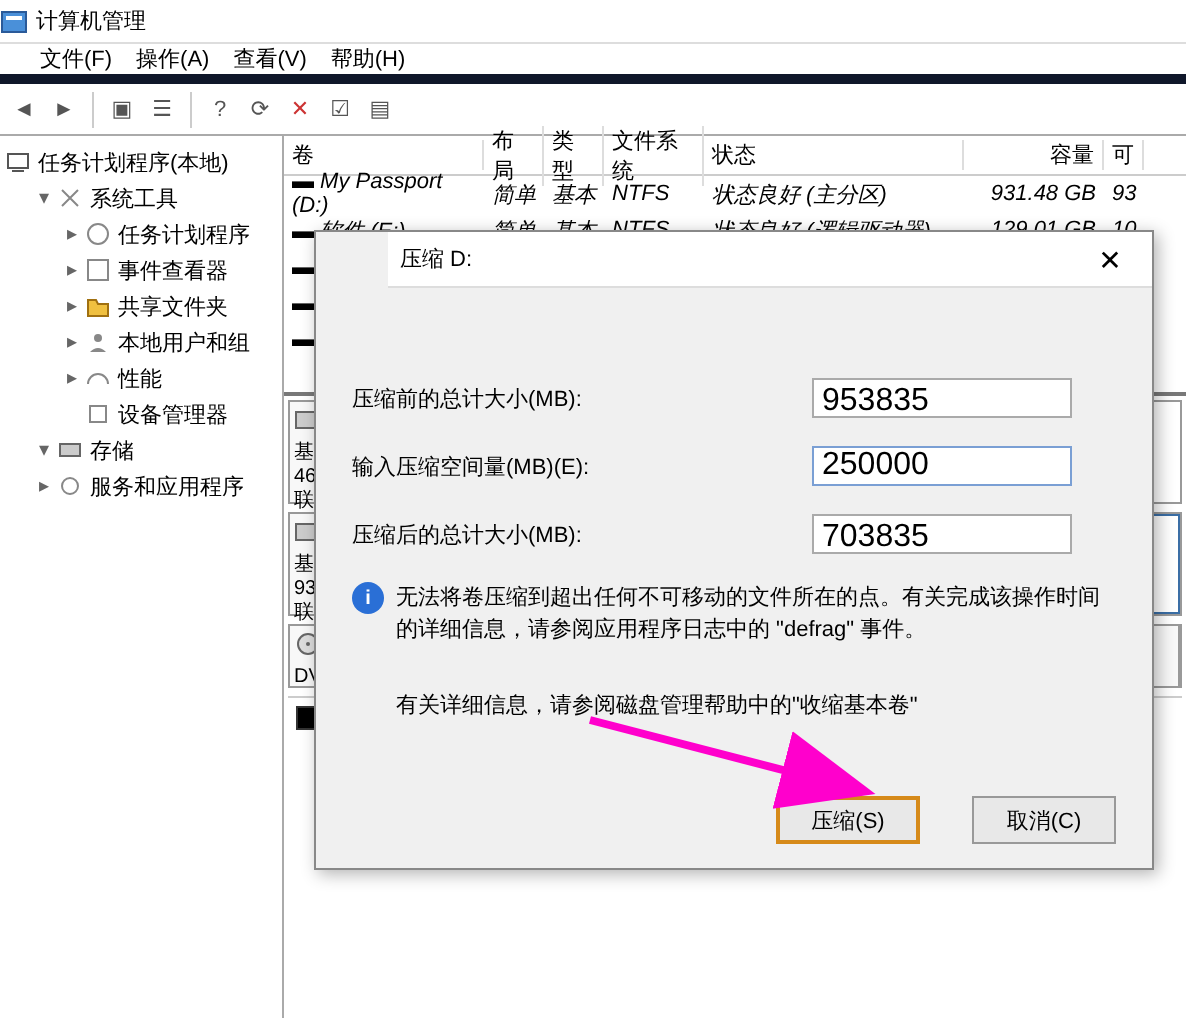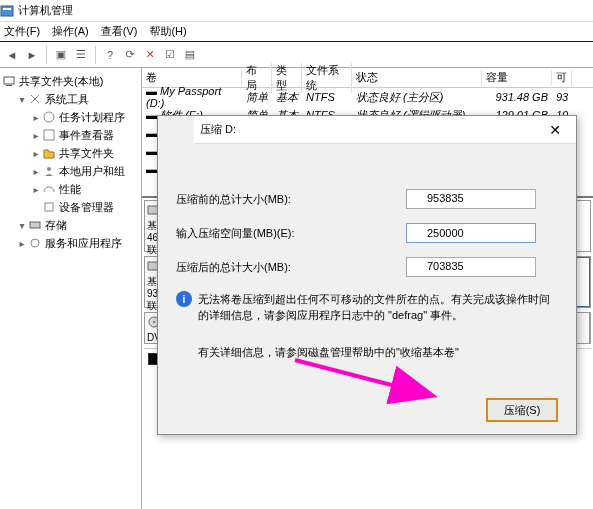--- a/index.html
+++ b/index.html
@@ -1,52 +1,52 @@
 <!DOCTYPE html>
 <html><head>
 <meta charset="utf-8">
 <style>
 * { margin: 0; padding: 0; box-sizing: border-box; font-family: "Microsoft YaHei", "SimSun", sans-serif; }
 body { width: 593px; height: 509px; background: #fff; font-size: 11px; overflow: hidden; position: relative; }
 
 .titlebar { height: 22px; background: #fff; border-bottom: 1px solid #ddd; display: flex; align-items: center; padding: 0 0; }
 .titlebar-icon { width: 14px; height: 14px; margin-right: 4px; }
-.menubar { height: 20px; display: flex; align-items: center; padding: 0 4px; border-bottom: 1px solid #0f172a; }
+.menubar { height: 20px; display: flex; align-items: center; padding: 0 20px; border-bottom: 5px solid #0f172a; }
 .menubar span { margin-right: 12px; cursor: default; }
 .toolbar { height: 26px; display: flex; align-items: center; padding: 0 4px; border-bottom: 1px solid #aaa; gap: 4px; }
 .tool-icon { width: 16px; height: 16px; display: inline-flex; align-items: center; justify-content: center; color: #555; }
 .tool-sep { width: 1px; height: 18px; background: #ccc; margin: 0 2px; }
 
 .main { display: flex; height: calc(100% - 68px); }
 .tree { width: 142px; border-right: 1px solid #aaa; padding: 4px 2px; overflow: hidden; }
 .tree-row { display: flex; align-items: center; height: 18px; white-space: nowrap; }
 .tree-chevron { width: 12px; display: inline-block; text-align: center; color: #666; font-size: 10px; }
 .tree-icon { width: 14px; height: 14px; margin-right: 3px; display: inline-block; }
 .indent1 { padding-left: 14px; } .indent2 { padding-left: 28px; }
 
 .content { flex: 1; display: flex; flex-direction: column; position: relative; }
 .volumes-header { display: flex; background: #fff; border-bottom: 1px solid #ccc; height: 20px; align-items: center; font-size: 11px; }
 .volumes-header > div { border-right: 1px solid #ddd; padding: 0 4px; }
-.col-name { width: 100px; } .col-layout { width: 30px; } .col-type { width: 30px; } .col-fs { width: 50px; } .col-status { width: 130px; } .col-cap { width: 70px; } .col-free { width: 20px; }
+.col-name { width: 100px; } .col-layout { width: 30px; } .col-type { width: 30px; } .col-fs { width: 50px; } .col-status { width: 130px; } .col-cap { width: 70px; text-align: right; } .col-free { width: 20px; }
 .volumes-row { display: flex; height: 18px; align-items: center; font-size: 11px; font-style: italic; }
 .volumes-row > div { padding: 0 4px; }
 .diskgrid { flex: 1; background: #fff; border-top: 2px inset #ccc; padding: 2px; overflow: hidden; }
 .disk-block { border: 1px solid #999; margin-bottom: 4px; display: flex; height: 52px; }
 .disk-label { width: 70px; border-right: 1px solid #999; padding: 2px; font-size: 10px; line-height: 12px; background: #f8f8f8; }
 .disk-part { flex: 1; border: 1px solid #3a6ea5; padding: 2px; font-size: 10px; line-height: 12px; background: #fff; }
 .disk-legend { height: 20px; border-top: 1px solid #ccc; display: flex; align-items: center; gap: 8px; padding: 0 4px; font-size: 10px; }
 .leg-box { width: 12px; height: 12px; display: inline-block; border: 1px solid #333; margin-right: 2px; vertical-align: middle; }
 
 .dialog { position: absolute; left: 157px; top: 115px; width: 420px; height: 320px; background: #f0f0f0; border: 1px solid #888; box-shadow: 2px 2px 8px rgba(0,0,0,0.3); z-index: 10; }
 .dialog-title { height: 28px; background: #fff; display: flex; align-items: center; justify-content: space-between; padding: 0 6px; border-bottom: 1px solid #ddd; margin-left: 36px; }
 .dialog-close { width: 30px; text-align: center; font-size: 14px; cursor: pointer; }
 .dialog-body { padding: 12px 18px; font-size: 11px; margin-top: 33px; }
 .field-row { display: flex; align-items: center; margin-bottom: 14px; }
 .field-label { width: 230px; }
-.field-value { width: 130px; height: 20px; border: 1px solid #aaa; background: #fff; padding: 2px 20px; font-size: 11px; }
+.field-value { width: 130px; height: 20px; border: 1px solid #aaa; background: #fff; padding: 2px 4px; font-size: 16px; }
 .field-input { border: 1px solid #7a9fd4; }
 .info-row { display: flex; align-items: flex-start; gap: 6px; margin-top: 8px; }
 .info-icon { width: 16px; height: 16px; border-radius: 50%; background: #2a6fd6; color: #fff; display: inline-flex; align-items: center; justify-content: center; font-size: 10px; font-weight: bold; flex-shrink: 0; }
 .info-text { line-height: 16px; }
 .detail-row { margin-top: 22px; margin-left: 22px; }
 .dialog-buttons { position: absolute; bottom: 12px; right: 18px; display: flex; gap: 26px; }
 .btn { min-width: 72px; height: 24px; border: 1px solid #999; background: #e8e8e8; font-size: 11px; cursor: pointer; }
 .btn-primary { border: 2px solid #d68a1a; }
 
 .arrow { position: absolute; z-index: 20; pointer-events: none; }
@@ -86,21 +86,21 @@
 </div>
 
 <div class="main">
 
   <div class="tree">
     <div class="tree-row">
       <svg class="tree-icon ico">
           <rect x="2" y="3" width="10" height="7" fill="none" stroke="#555"></rect>
           <rect x="4" y="11" width="6" height="1" fill="#555"></rect>
         </svg>
-      <span>共享文件夹(本地)</span>
+      <span>任务计划程序(本地)</span>
     </div>
     <div class="tree-row indent1">
       <span class="tree-chevron">▾</span>
       <svg class="tree-icon ico">
           <path d="M3 3 L11 11 M11 3 L3 11" stroke="#888"></path>
         </svg>
       <span>系统工具</span>
     </div>
     <div class="tree-row indent2">
       <span class="tree-chevron">▸</span>
@@ -292,20 +292,21 @@
       <span class="field-value">703835</span>
     </div>
     <div class="info-row">
       <span class="info-icon">i</span>
       <span class="info-text">无法将卷压缩到超出任何不可移动的文件所在的点。有关完成该操作时间的详细信息，请参阅应用程序日志中的 "defrag" 事件。</span>
     </div>
     <div class="detail-row">有关详细信息，请参阅磁盘管理帮助中的"收缩基本卷"</div>
   </div>
   <div class="dialog-buttons">
     <button class="btn btn-primary">压缩(S)</button>
+    <button class="btn">取消(C)</button>
   </div>
 </div>
 
 <svg class="arrow" style="left:290px; top:350px; width:160px; height:60px;">
   <defs>
       <marker id="ah" markerWidth="12" markerHeight="12" refX="10" refY="5" orient="auto">
         <path d="M0,0 L12,5 L0,10 z" fill="#ff00cc"></path>
       </marker>
     </defs>
   <line x1="5" y1="10" x2="140" y2="45" stroke="#ff00cc" stroke-width="4" marker-end="url(#ah)"></line>

